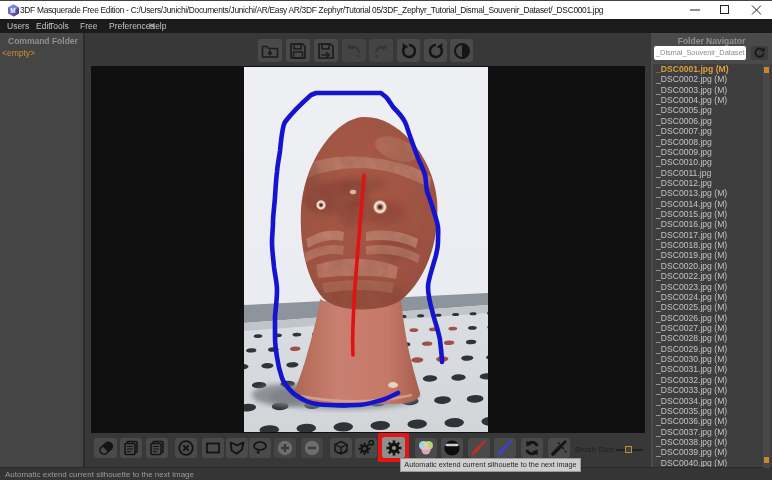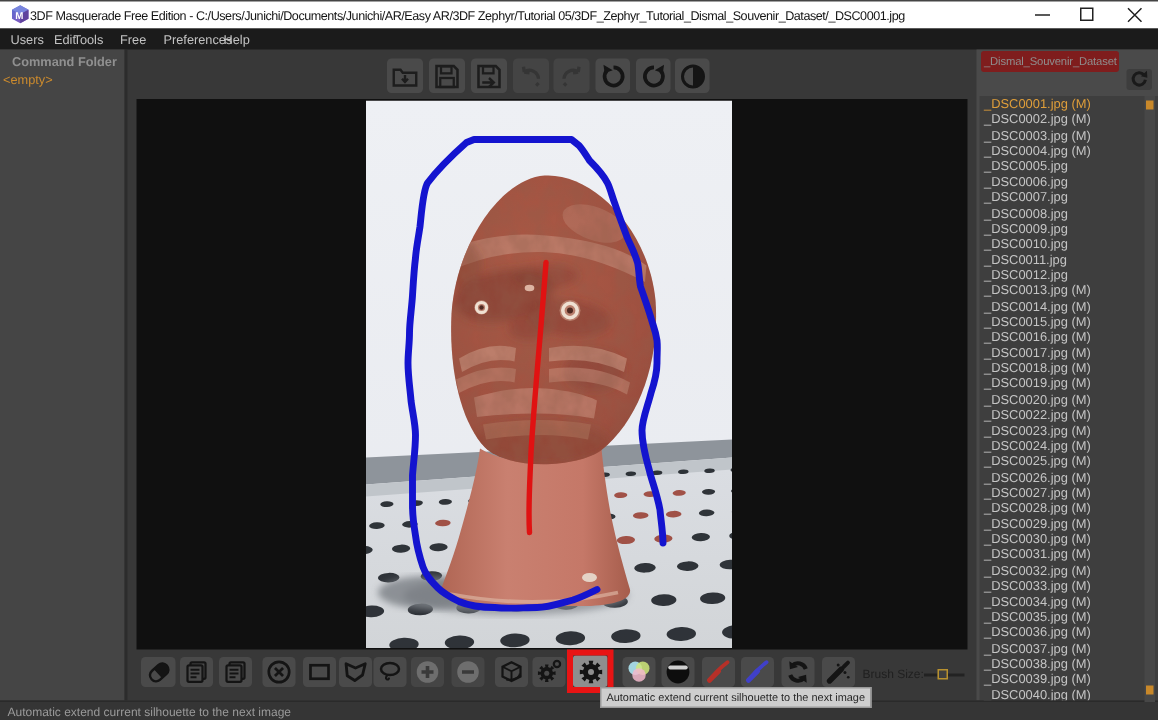--- a/index.html
+++ b/index.html
@@ -31,25 +31,25 @@
 #gearbtn{left:382px;top:437px;width:23px;height:21px;background:#8e8e8e;border-radius:2px;z-index:4}
 #gearbtn svg{position:absolute;left:50%;top:50%;transform:translate(-50%,-50%)}
 #brushlbl{left:575px;top:444.5px;font-size:8px;color:#202020}
 #slider{left:616px;top:449px;width:27px;height:1.5px;background:#222}
 #sliderh{left:624.5px;top:445.5px;width:7.5px;height:7.5px;background:#3f3f3f;border:1.5px solid #b8912f}
 
 #tooltip{left:400px;top:458px;width:181px;height:14px;background:#cecece;border:1px solid #9a9a9a;font-size:7.3px;color:#282828;line-height:12.5px;text-align:center;z-index:6;white-space:nowrap}
 
 #rightpanel{left:651px;top:33px;width:136px;height:434px;background:#4a4a4a}
 #fnav{left:0;top:3px;width:121px;text-align:center;font-size:8.5px;font-weight:bold;color:#909090}
-#ffield{left:3px;top:1px;width:92px;height:14px;background:#7f1d1d;border-radius:2px;font-size:7.5px;color:#8f8f8f;line-height:14px;padding-left:2px;letter-spacing:-0.1px;white-space:nowrap;overflow:hidden}
+#ffield{left:3px;top:13px;width:92px;height:14px;background:#ffffff;border-radius:2px;font-size:7.5px;color:#8f8f8f;line-height:14px;padding-left:2px;letter-spacing:-0.1px;white-space:nowrap;overflow:hidden}
 #fbtn{left:100px;top:13px;width:17px;height:14px;background:#3d3d3d;border-radius:2px}
 #flist{left:2px;top:31px;width:119px;height:404px;background:#3e3e3e;overflow:hidden}
 #flist div{height:10.36px;font-size:8.6px;color:#c4c4c4;padding-left:3px;white-space:nowrap}
-#flist div.sel{color:#df9e3a;font-weight:normal}
+#flist div.sel{color:#df9e3a;font-weight:bold}
 #sthumb1{left:763.5px;top:67px;width:5px;height:6px;background:#c8882a;z-index:3}
 #sthumb2{left:763.5px;top:457px;width:5px;height:6px;background:#c8882a;z-index:3}
 
 #statusbar{left:0;top:467px;width:772px;height:13px;background:#353535;border-top:1px solid #2a2a2a}
 #statustext{left:5px;top:2px;font-size:8px;color:#9a9a9a}
 </style></head><body>
 
 <div class="abs" id="titlebar"></div>
 <div class="abs" id="appicon"><svg width="13" height="13" viewBox="0 0 13 13">
       <defs>

